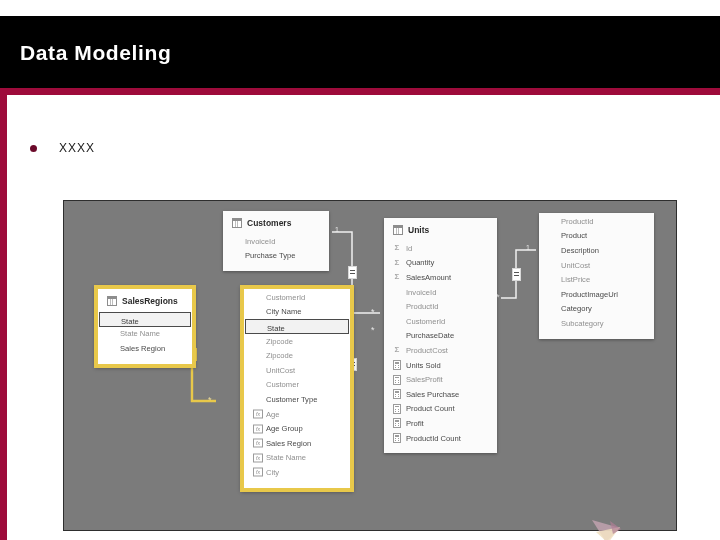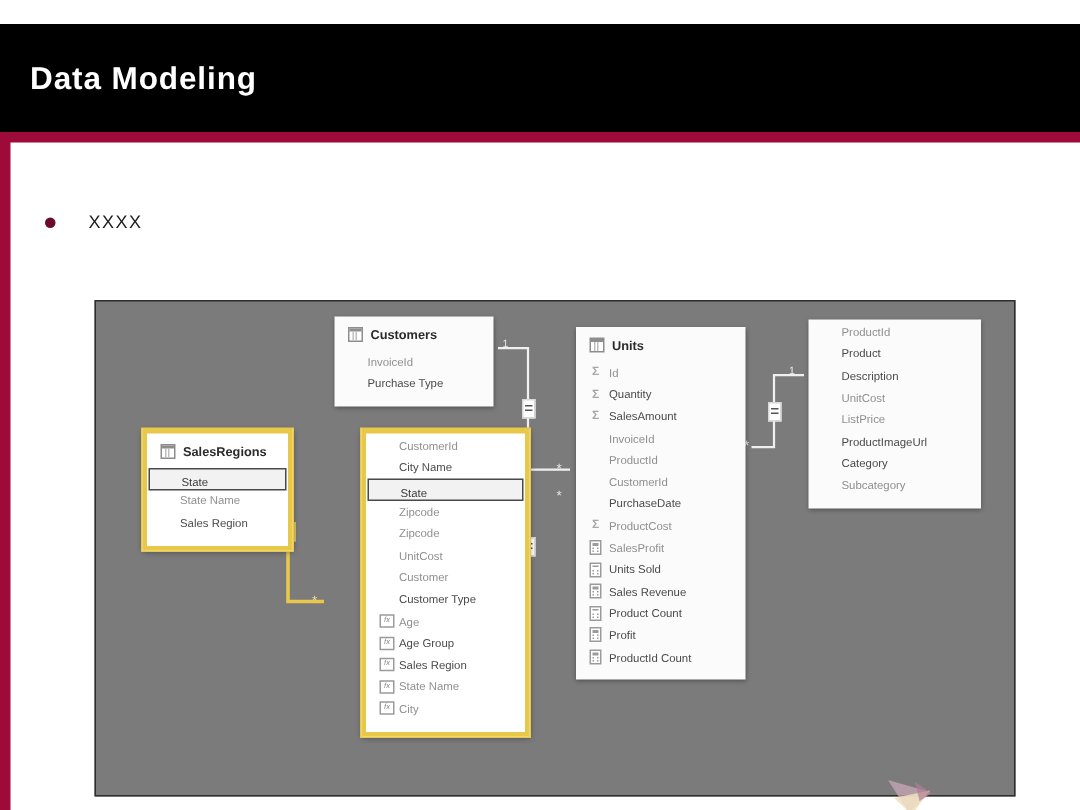--- a/index.html
+++ b/index.html
@@ -320,31 +320,31 @@
           <div class="field">
             <span>CustomerId</span>
           </div>
           <div class="field dark">
             <span>PurchaseDate</span>
           </div>
           <div class="field">
             <span class="f-icon sigma">Σ</span>
             <span>ProductCost</span>
           </div>
+          <div class="field dark">
+            <span class="f-icon calc"></span>
+            <span>Units Sold</span>
+          </div>
           <div class="field">
             <span class="f-icon calc"></span>
             <span>SalesProfit</span>
           </div>
           <div class="field dark">
             <span class="f-icon calc"></span>
-            <span>Units Sold</span>
-          </div>
-          <div class="field dark">
-            <span class="f-icon calc"></span>
-            <span>Sales Revenue</span>
+            <span>Sales Purchase</span>
           </div>
           <div class="field dark">
             <span class="f-icon calc"></span>
             <span>Product Count</span>
           </div>
           <div class="field dark">
             <span class="f-icon calc"></span>
             <span>Profit</span>
           </div>
           <div class="field dark">

